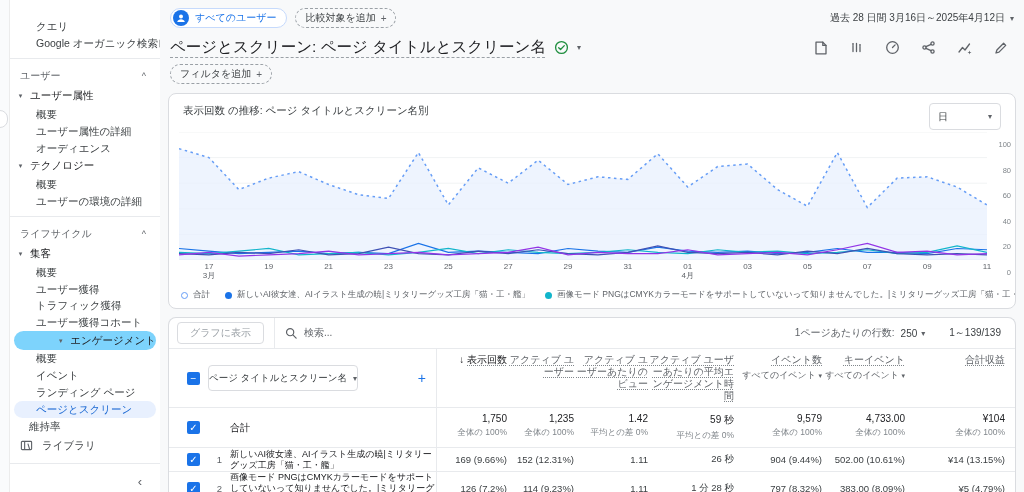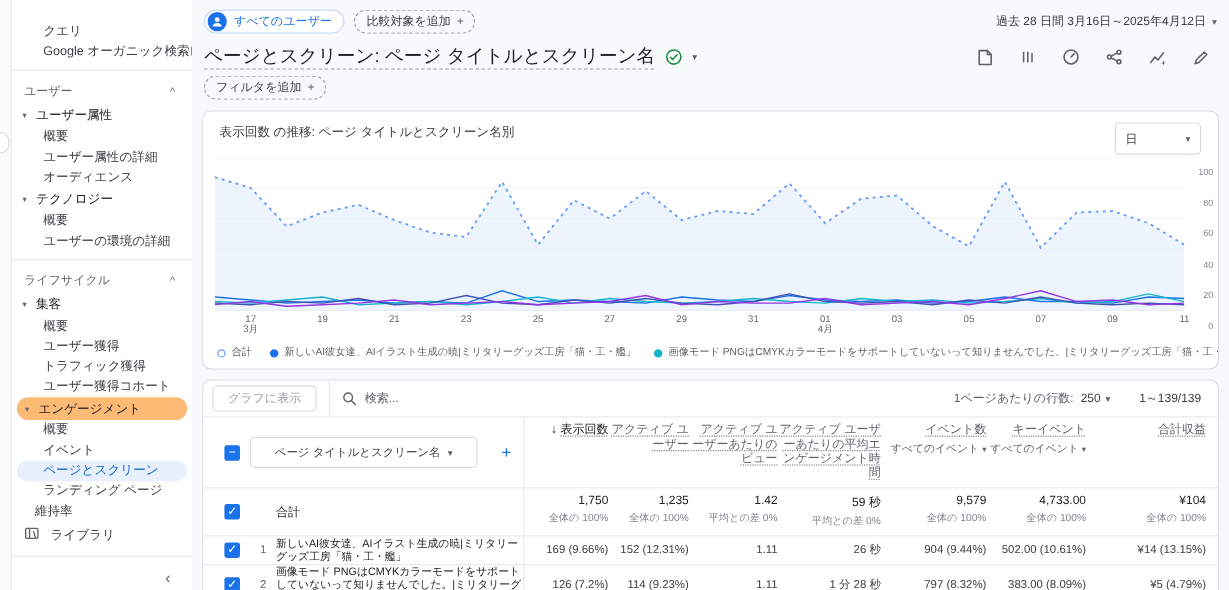--- a/index.html
+++ b/index.html
@@ -10,21 +10,21 @@
   
   .edge{width:9px;background:#fafbfc;border-right:1px solid #ececec;position:relative;flex:none;}
   .edge-notch{position:absolute;left:-8px;top:110px;width:14px;height:16px;border:1px solid #dadce0;border-radius:8px;background:#fff;}
   
   .sidebar{width:150px;flex:none;background:#fff;display:flex;flex-direction:column;padding-top:18px;font-size:10.5px;overflow:hidden;}
   .sb-link{height:17px;line-height:17px;padding-left:26px;white-space:nowrap;overflow:hidden;color:#3c4043;cursor:pointer;}
   .sb-link.ind1{padding-left:19px;}
   .sb-link.hl-blue{background:#e8f0fe;color:#1967d2;border-radius:12px;margin:0 4px;padding-left:22px;}
   .sb-group{height:19px;display:flex;align-items:center;padding-left:6px;gap:5px;color:#202124;cursor:pointer;}
   .sb-group .arr{font-size:7px;color:#5f6368;width:9px;text-align:center;}
-  .sb-group.hl-gray{background:#fdba74;border-radius:12px;margin:0 4px;padding-left:4px;}
+  .sb-group.hl-gray{background:#7dd3fc;border-radius:12px;margin:0 4px;padding-left:4px;justify-content:flex-end;}
   .sb-section{height:22px;display:flex;align-items:center;justify-content:space-between;padding:0 14px 0 10px;color:#5f6368;font-size:10px;}
   .sb-section .chev{font-size:9px;color:#5f6368;}
   .sb-divider{border-top:1px solid #e8eaed;margin:6px 0;}
   .sb-spacer{flex:1;}
   .sb-library{height:22px;display:flex;align-items:center;gap:9px;padding-left:10px;color:#3c4043;cursor:pointer;}
   .sb-collapse{height:22px;display:flex;align-items:center;justify-content:flex-end;padding-right:18px;color:#5f6368;font-size:13px;cursor:pointer;}
   
   .main{flex:1;padding:0 8px;min-width:0;}
   .topbar{display:flex;align-items:center;gap:8px;padding:8px 2px 5px 2px;}
   .pill{height:20px;border-radius:11px;display:inline-flex;align-items:center;font-size:10px;box-sizing:border-box;cursor:pointer;}
@@ -66,21 +66,21 @@
   .rpp{margin-left:auto;display:flex;align-items:center;gap:6px;color:#5f6368;}
   .rpp .val{display:flex;align-items:center;gap:4px;color:#3c4043;cursor:pointer;}
   .rpp .range{margin-left:18px;color:#3c4043;}
   .t-row{display:flex;align-items:stretch;border-bottom:1px solid #e8eaed;}
   .name-area{flex:1;min-width:0;display:flex;align-items:center;padding-left:18px;gap:8px;}
   .metrics{display:flex;flex:none;border-left:1px solid #e8eaed;padding-right:10px;}
   .m-cell{flex:none;text-align:right;padding:5px 0 5px 0;box-sizing:border-box;}
   .cb{width:13px;height:13px;border-radius:2px;background:#1a73e8;color:#fff;font-size:10px;line-height:13px;text-align:center;flex:none;cursor:pointer;}
   .t-head{min-height:52px;}
   .t-head .name-area{align-items:center;}
-  .dim-select{border:1px solid #dadce0;border-radius:4px;height:24px;display:flex;align-items:center;gap:6px;padding:0 20px;font-size:9.5px;color:#3c4043;cursor:pointer;}
+  .dim-select{border:1px solid #dadce0;border-radius:4px;height:24px;display:flex;align-items:center;gap:6px;padding:0 0;font-size:9.5px;color:#3c4043;cursor:pointer;}
   .add-col{margin-left:auto;margin-right:10px;color:#1a73e8;font-size:14px;cursor:pointer;}
   .h-label{font-size:10px;color:#5f6368;line-height:12px;}
   .h-label .lbl{text-decoration:underline dotted 1px #80868b;text-underline-offset:2px;}
   .h-label.sorted{color:#202124;}
   .h-sub{font-size:9px;color:#5f6368;margin-top:3px;}
   .h-sub .caret{font-size:7px;}
   .totals .v-main{font-size:10px;color:#202124;}
   .totals .v-sub{font-size:8.5px;color:#80868b;margin-top:3px;}
   .row-num{width:14px;text-align:right;color:#5f6368;font-size:9.5px;flex:none;}
   .row-name{font-size:9px;line-height:11px;color:#202124;max-width:218px;overflow:hidden;}
@@ -128,22 +128,22 @@
       <div class="sb-link">概要</div>
       <div class="sb-link">ユーザー獲得</div>
       <div class="sb-link">トラフィック獲得</div>
       <div class="sb-link">ユーザー獲得コホート</div>
       <div class="sb-group hl-gray">
         <span class="arr">▾</span>
         <span>エンゲージメント</span>
       </div>
       <div class="sb-link">概要</div>
       <div class="sb-link">イベント</div>
+      <div class="sb-link">ランディング ページ</div>
       <div class="sb-link hl-blue">ページとスクリーン</div>
-      <div class="sb-link">ランディング ページ</div>
       <div class="sb-link ind1">維持率</div>
       <div class="sb-spacer"></div>
       <div class="sb-library">
         <span><svg width="13" height="13" viewBox="0 0 14 14">
             <rect x="1.5" y="2.5" width="11" height="9" rx="1" fill="none" stroke="#5f6368" stroke-width="1.2"></rect>
             <path d="M5 2.5v9M8.5 5l2 6.5" stroke="#5f6368" stroke-width="1.2" fill="none"></path>
           </svg></span>
         <span>ライブラリ</span>
       </div>
       <div class="sb-divider"></div>

